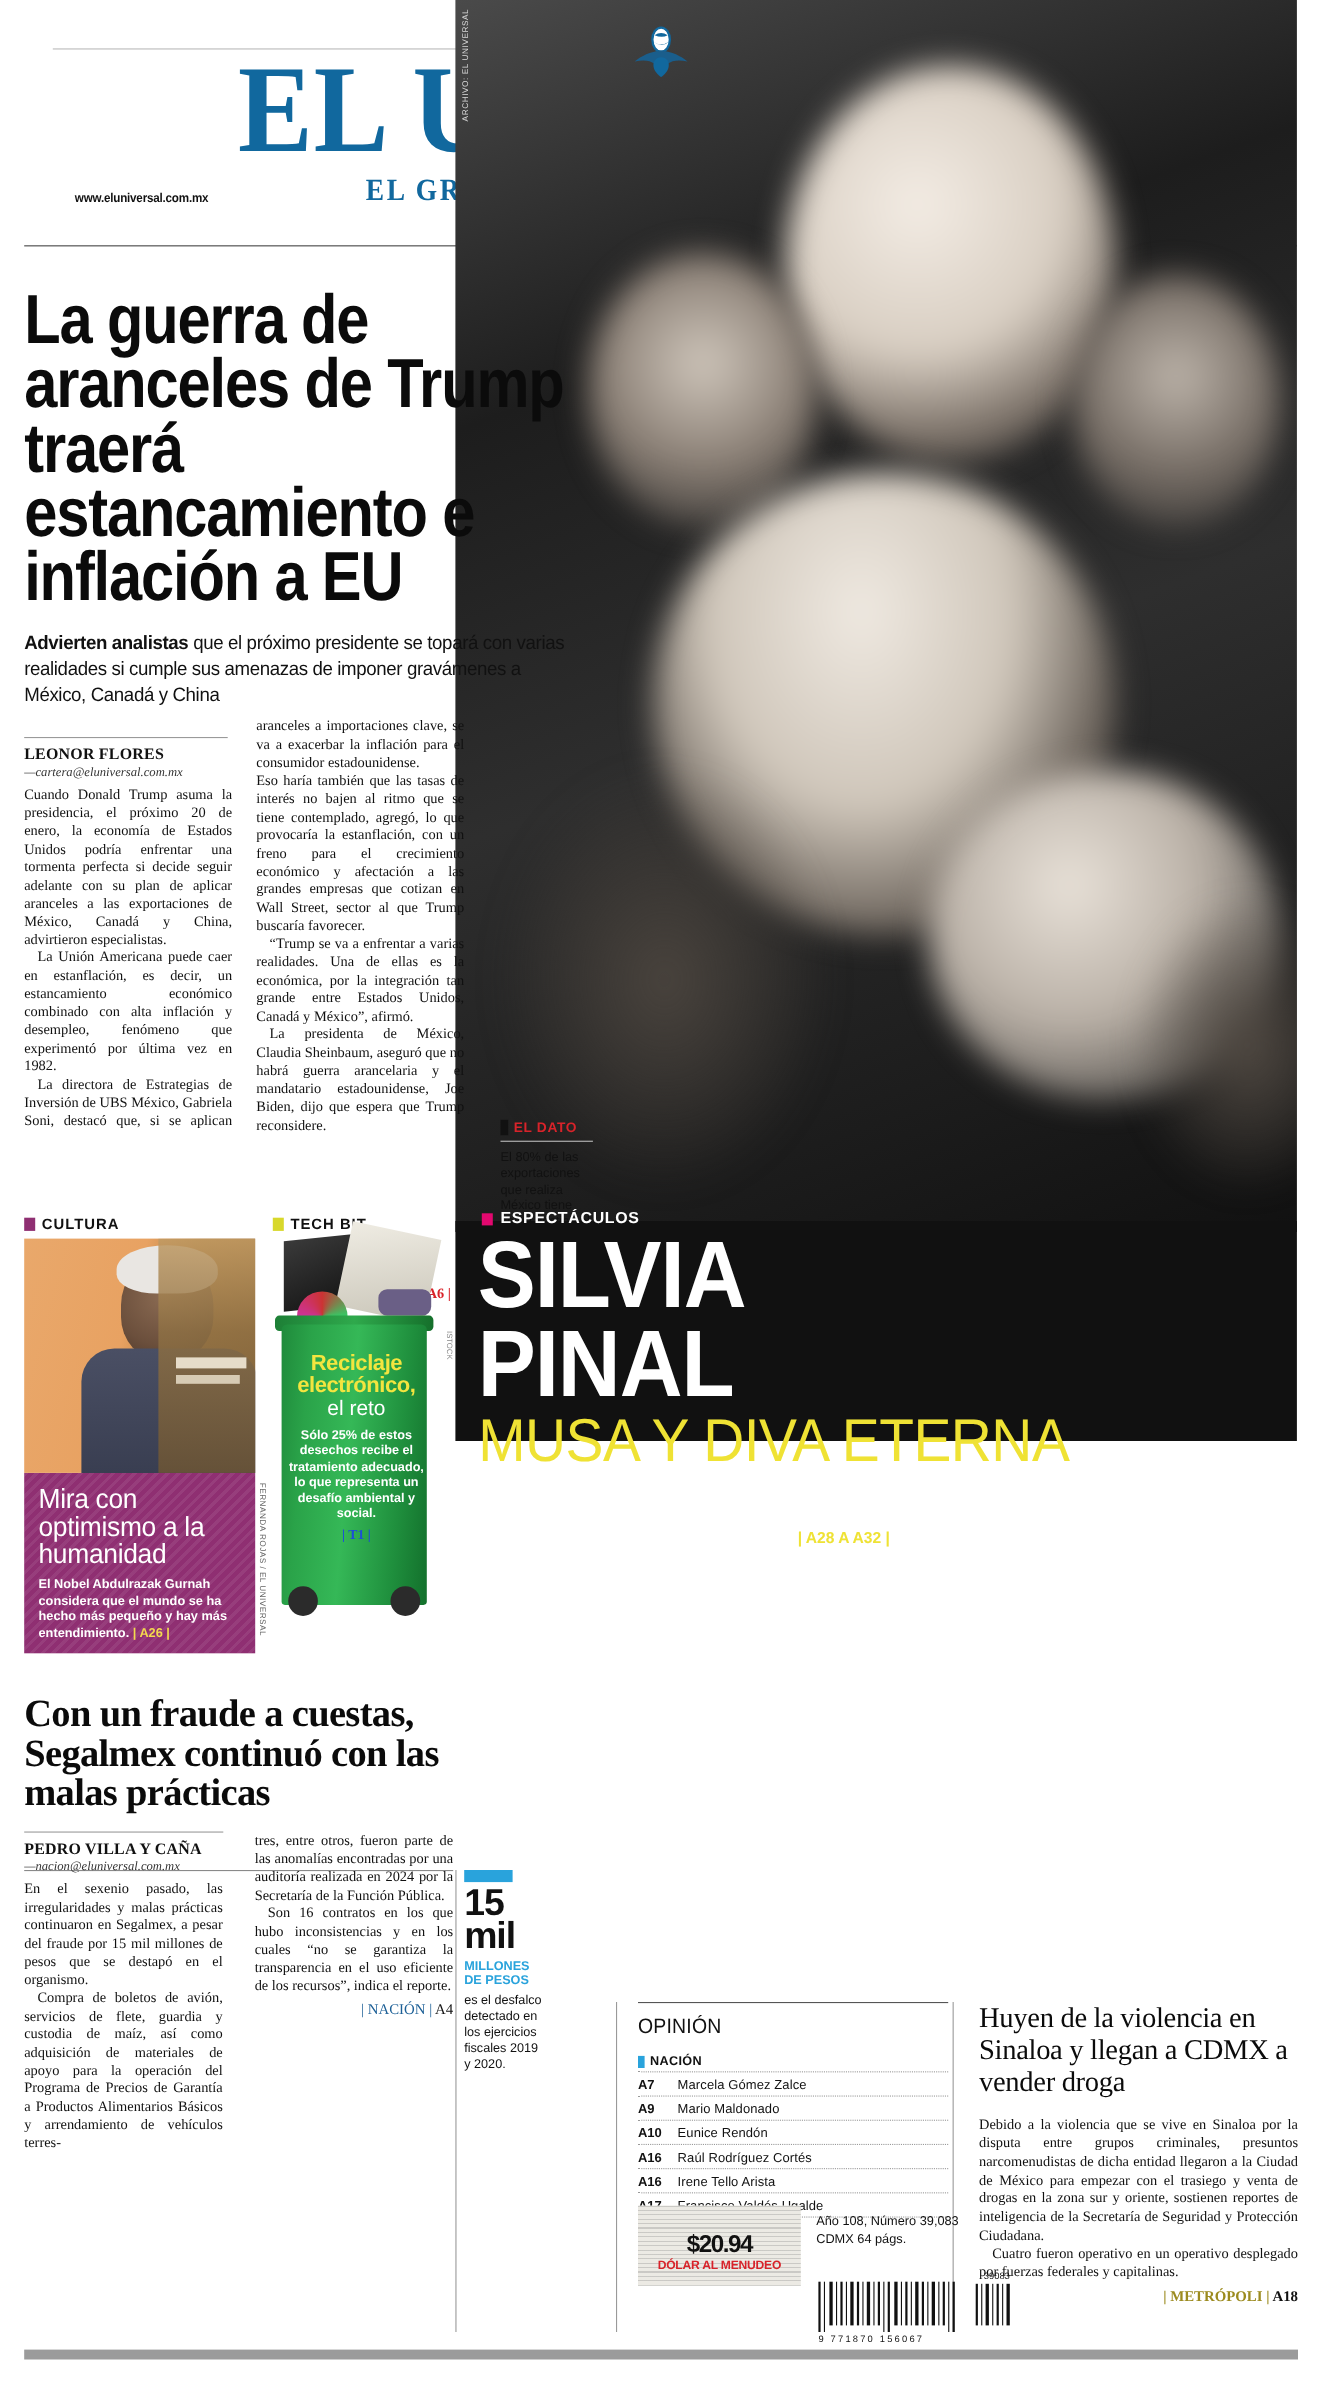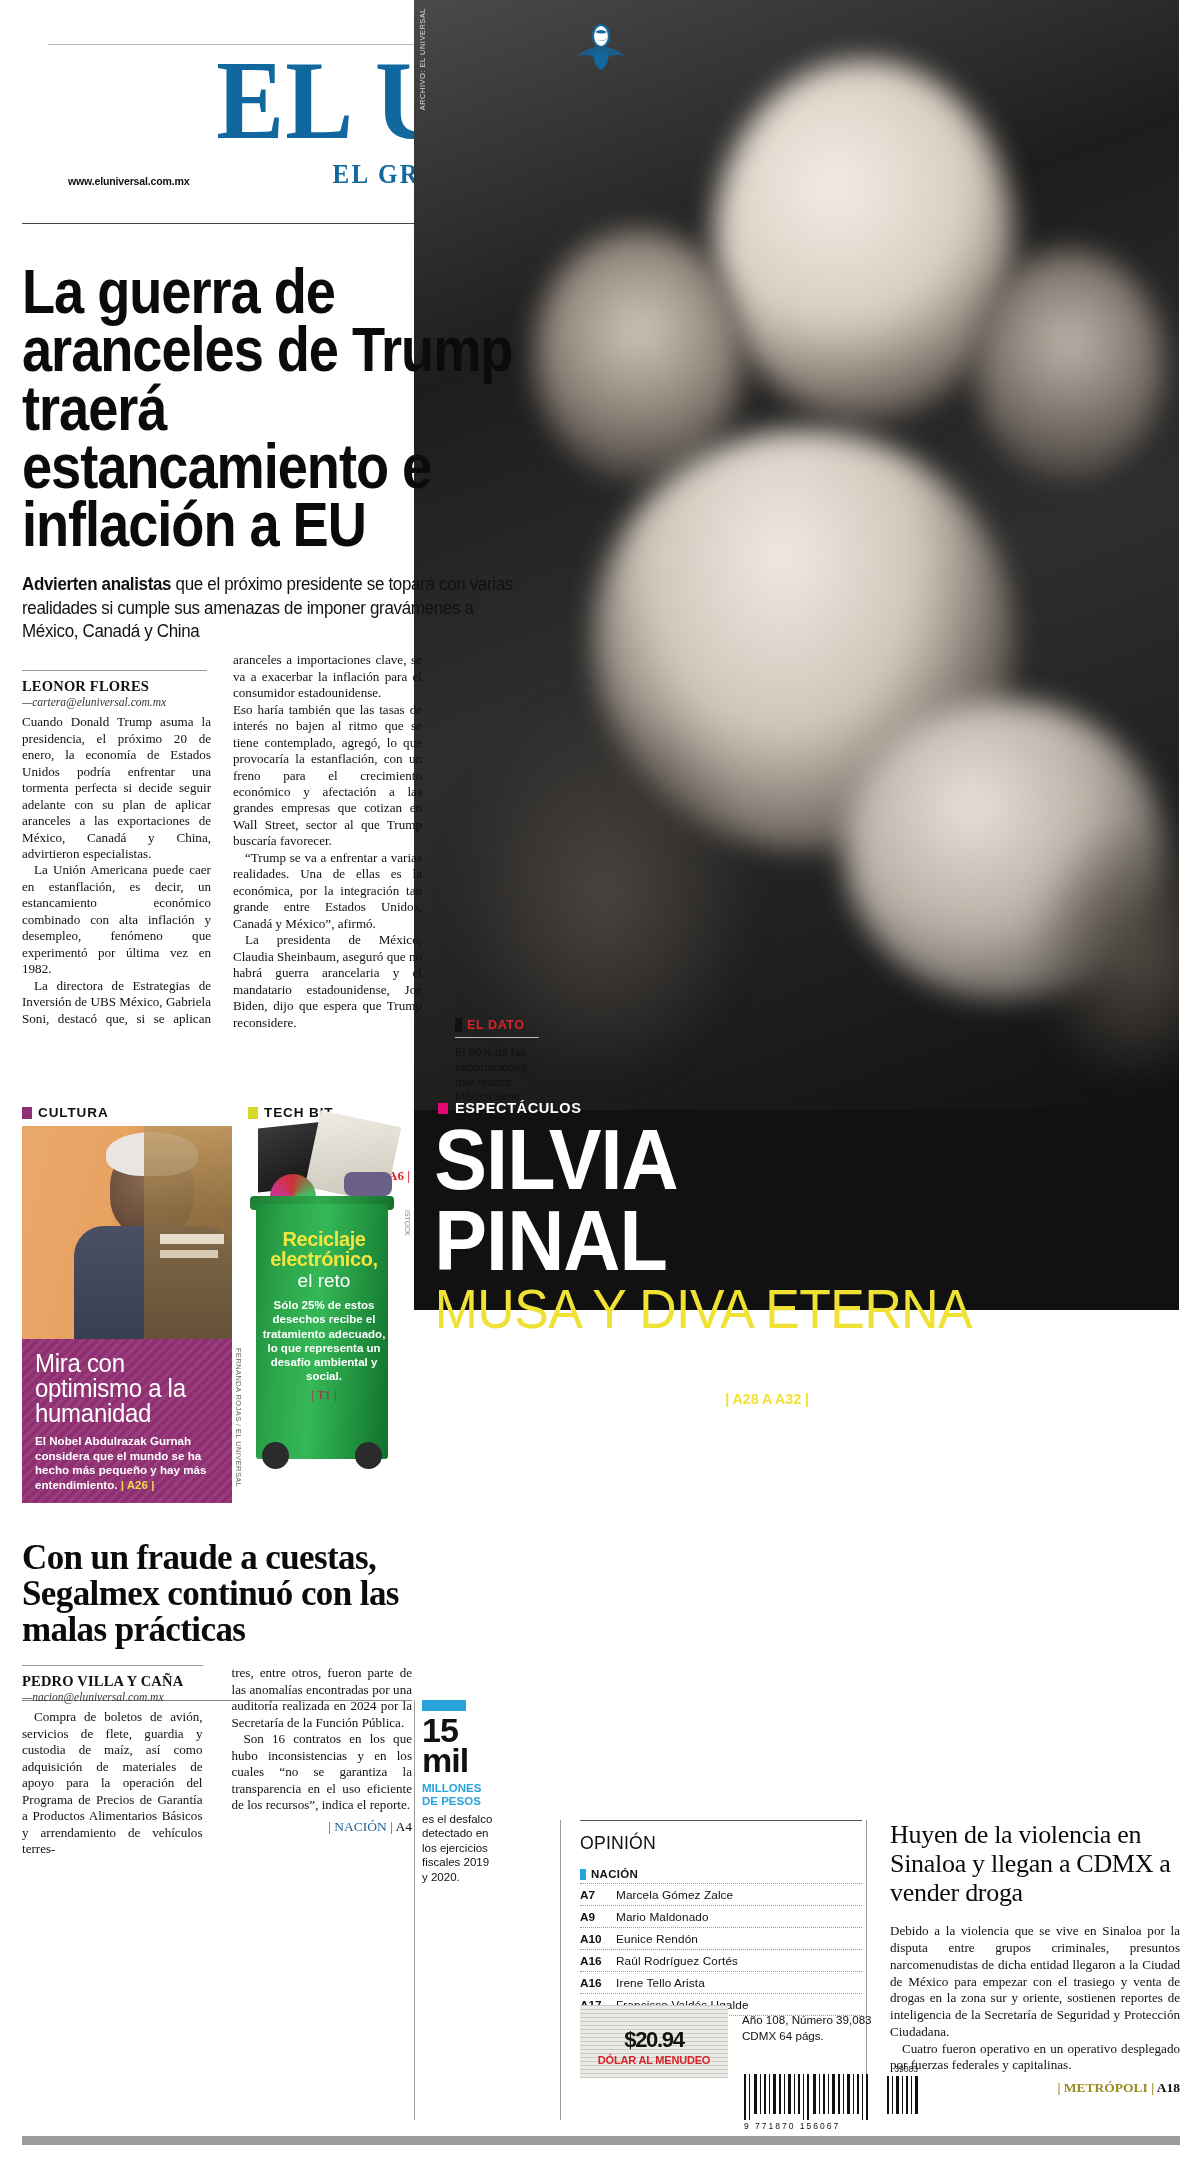--- a/index.html
+++ b/index.html
@@ -274,21 +274,21 @@
   .bin-t2 {
     font-family: "Liberation Sans", sans-serif;
     font-weight: 400; font-size: 19px; line-height: 1; color: #fff; margin-top: 2px;
   }
   .bin-t3 {
     font-family: "Liberation Sans", sans-serif;
     font-weight: 700; font-size: 11.5px; line-height: 1.24; color: #fff; margin-top: 8px;
   }
   .bin-ref {
     font-family: "Liberation Serif", serif;
-    font-weight: 400; font-size: 12.5px; color: #be185d; margin-top: 4px;
+    font-weight: 700; font-size: 12.5px; color: #1d4ed8; margin-top: 4px;
   }
   .istock {
     position: absolute; right: 3px; top: 92px;
     font-family: "Liberation Sans", sans-serif;
     font-size: 7px; color: #888; writing-mode: vertical-rl;
   }
 
   
   .segalmex { position: absolute; left: 22px; top: 1540px; width: 390px; }
   .segalmex h2 {
@@ -558,20 +558,21 @@
   </div>
 
   <div class="hr-thin" style="left:22px; top:1700px; width:390px;"></div>
   <div class="segalmex">
     <h2>Con un fraude a cuestas, Segalmex continuó con las malas prácticas</h2>
     <div class="seg-cols">
       <div class="seg-col bodytext">
         <div class="seg-rule"></div>
         <div class="byline">PEDRO VILLA Y CAÑA</div>
         <div class="byline-mail" style="margin-bottom:6px;">—nacion@eluniversal.com.mx</div>
+        <p class="first">En el sexenio pasado, las irregularidades y malas prácticas continuaron en Segalmex, a pesar del fraude por 15 mil millones de pesos que se destapó en el organismo.</p>
         <p>Compra de boletos de avión, servicios de flete, guardia y custodia de maíz, así como adquisición de materiales de apoyo para la operación del Programa de Precios de Garantía a Productos Alimentarios Básicos y arrendamiento de vehículos terres-</p>
       </div>
       <div class="seg-col bodytext">
         <p class="first">tres, entre otros, fueron parte de las anomalías encontradas por una auditoría realizada en 2024 por la Secretaría de la Función Pública.</p>
         <p>Son 16 contratos en los que hubo inconsistencias y en los cuales “no se garantiza la transparencia en el uso eficiente de los recursos”, indica el reporte.</p>
         <div class="pageref-blue">
           <span>| NACIÓN |</span>
           <span style="color:#111">A4</span>
         </div>
       </div>

